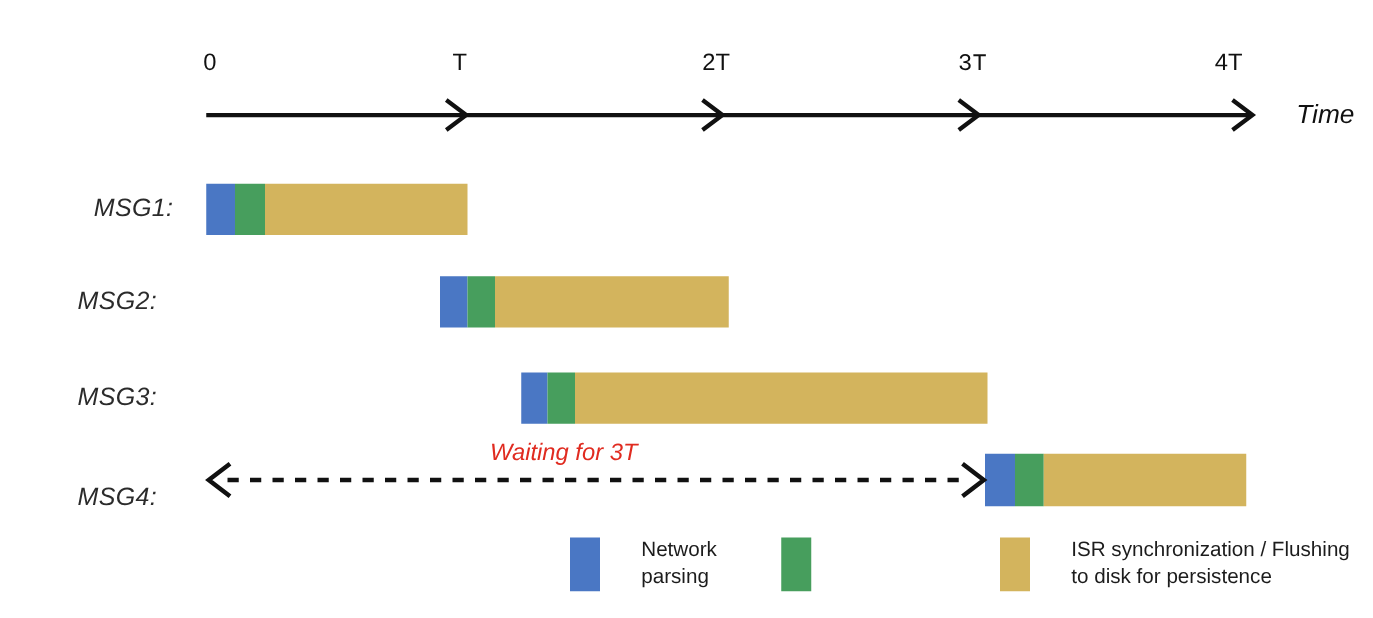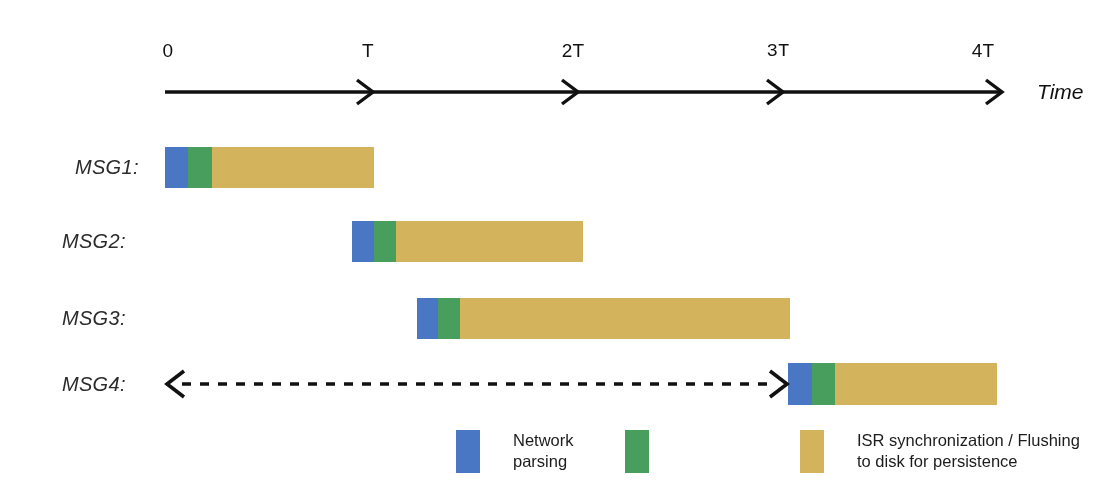--- a/index.html
+++ b/index.html
@@ -141,34 +141,35 @@
         <div class="seg seg-net" style="width: 22px;"></div>
         <div class="seg seg-verify" style="width: 22px;"></div>
         <div class="seg seg-isr" style="width: 187px;"></div>
       </div>
       <div class="row-label" style="left: 62px; top: 306px;">MSG3:</div>
       <div class="bar" style="left: 417px; top: 298px; height: 41px;">
         <div class="seg seg-net" style="width: 21px;"></div>
         <div class="seg seg-verify" style="width: 22px;"></div>
         <div class="seg seg-isr" style="width: 330px;"></div>
       </div>
-      <div class="row-label" style="left: 62px; top: 372px; text-align: right;">MSG4:</div>
+      <div class="row-label" style="left: 62px; top: 386px; text-align: right;">MSG4:</div>
       <div class="bar" style="left: 788px; top: 363px; height: 42px;">
         <div class="seg seg-net" style="width: 24px;"></div>
         <div class="seg seg-verify" style="width: 23px;"></div>
         <div class="seg seg-isr" style="width: 162px;"></div>
       </div>
     </div>
 
   <svg id="wait-svg" width="1098" height="60" style="position:absolute;left:0;top:358px;">
       <line x1="182" y1="26" x2="772" y2="26" stroke="#111111" stroke-width="3.6" stroke-dasharray="9 9"></line>
       <path d="M 184 13 L 167 26 L 184 39" fill="none" stroke="#111111" stroke-width="3.6"></path>
       <path d="M 770 13 L 787 26 L 770 39" fill="none" stroke="#111111" stroke-width="3.6"></path>
     </svg>
 
+  <div class="waiting-label" id="waiting-label" style="left: 392px; top: 352px; color: rgb(224, 43, 32);">Waiting for 3T</div>
 
   <div class="legend" id="legend">
       <div class="legend-item" style="left: 0px; top: 0px;">
         <div class="legend-swatch" style="background: rgb(74, 119, 196);"></div>
         <div class="legend-text" style="width: 130px;">Network
 parsing</div>
       </div>
       <div class="legend-item" style="left: 169px; top: 0px;">
         <div class="legend-swatch" style="background: rgb(71, 158, 93);"></div>
       </div>

